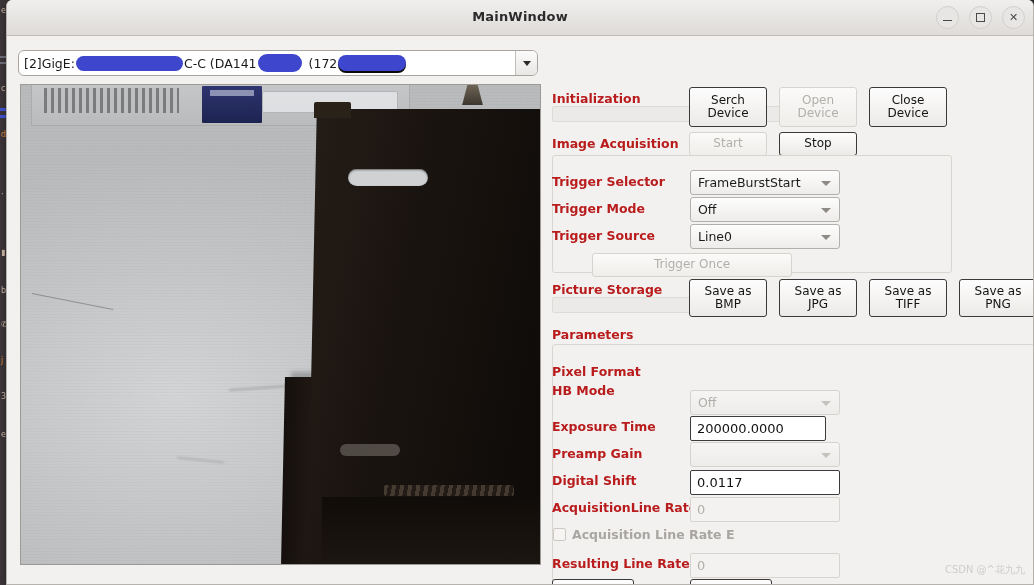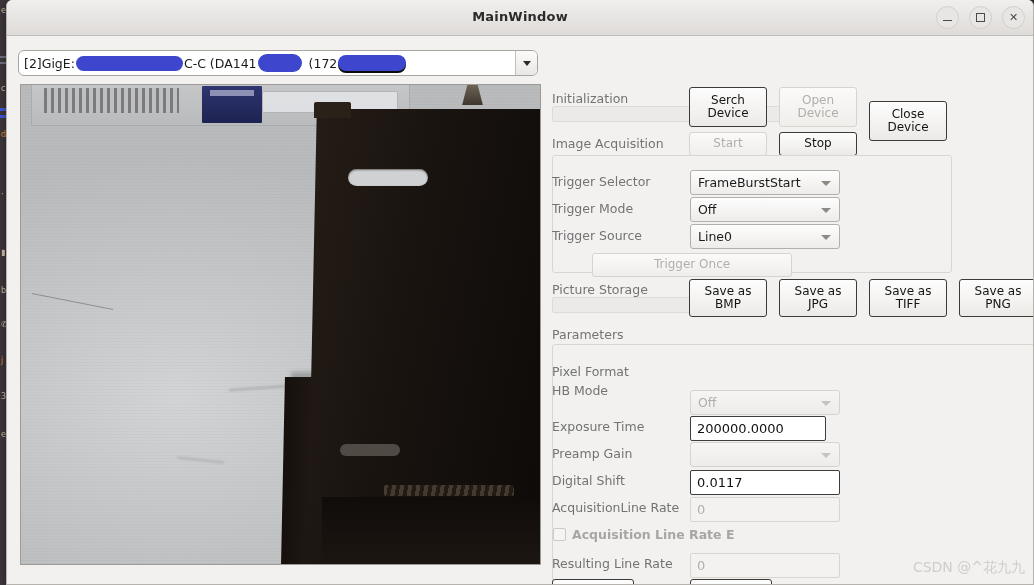--- a/index.html
+++ b/index.html
@@ -200,21 +200,21 @@
   .shadow-strip {
     position: absolute; left: 52%; top: 60%; width: 7%; height: 30%;
     background: rgba(120,122,124,.55); filter: blur(2px);
   }
 
   
   .rpanel { position: absolute; left: 540px; top: 0; width: 488px; height: 549px; }
 
   .lbl {
     position: absolute;
-    font-size: 12.5px; color: #737373; font-weight: normal;
+    font-size: 12.5px; color: #b91c1c; font-weight: bold;
     white-space: nowrap;
   }
   .lbl.dim { color: #a9a6a2; font-weight: bold; }
 
   .btn {
     position: absolute;
     background: linear-gradient(#fdfdfd, #eceae7);
     border: 1px solid #3a3a3a;
     border-radius: 3px;
     font-size: 12px; color: #141414;
@@ -281,21 +281,21 @@
   .chk {
     position: absolute;
     width: 13px; height: 13px;
     border: 1px solid #cdcac6;
     border-radius: 2px;
     background: #f5f4f2;
   }
 
   .watermark {
     position: absolute; right: 10px; bottom: 8px;
-    font-size: 14px; color: #cfcdca;
+    font-size: 10px; color: #cfcdca;
     font-family: "DejaVu Sans", sans-serif;
     white-space: nowrap;
   }
 </style>
 </head>
 <body>
 
 <div id="screen">
 
   <div class="desktop-dock">
@@ -377,21 +377,21 @@
         <div class="groove" style="left:5px; top:70px; width:270px; height:16px;"></div>
 
         <div class="btn" style="left:142px; top:51px; width:78px; height:40px; flex-direction:column;">
           <span>Serch</span>
           <span>Device</span>
         </div>
         <div class="btn disabled" style="left:232px; top:51px; width:78px; height:40px; flex-direction:column;justify-content:center;">
           <span>Open</span>
           <span>Device</span>
         </div>
-        <div class="btn" style="left:322px; top:51px; width:78px; height:40px; flex-direction:column;margin-top:14px;">
+        <div class="btn" style="left:322px; top:51px; width:78px; height:40px; flex-direction:column;">
           <span>Close</span>
           <span>Device</span>
         </div>
 
         <div class="lbl" style="left:5px; top:100px;">Image Acquisition</div>
         <div class="btn disabled" style="left:142px; top:96px; width:78px; height:24px;">Start</div>
         <div class="btn" style="left:232px; top:96px; width:78px; height:24px;">Stop</div>
 
         <div class="gbox" style="left:5px; top:119px; width:400px; height:118px;"></div>
 

